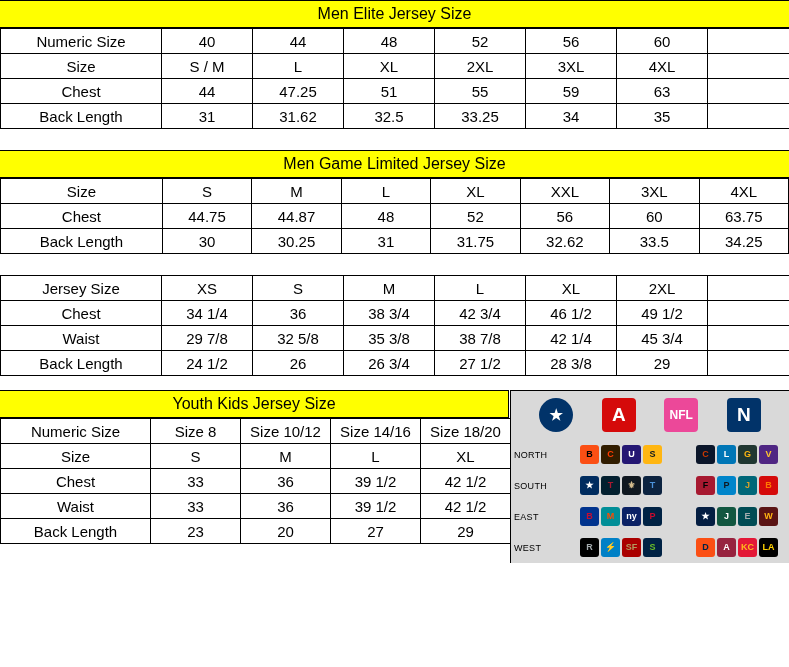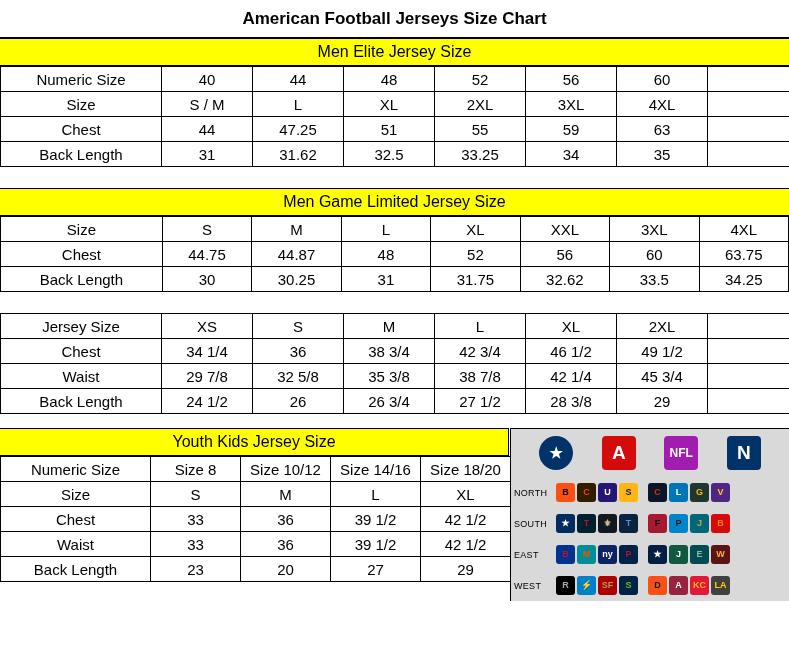--- a/index.html
+++ b/index.html
@@ -116,28 +116,29 @@
     color: #ffffff;
     border-radius: 4px;
   }
   .logo-nfl-star {
     background: #013369;
     border-radius: 50%;
     color: #fff;
     font-size: 15px;
   }
   .logo-afc { background: #d50a0a; }
-  .logo-nfl { background: #a21caf; font-size: 12px; }
+  .logo-nfl { background: #ec4899; font-size: 12px; }
   .logo-nfc { background: #013369; }
 
   .div-block {
     display: flex;
     align-items: center;
     height: 31px;
     padding-left: 3px;
+    gap: 24px;
   }
   .div-label {
     width: 42px;
     font-size: 9px;
     color: #000;
     letter-spacing: .3px;
   }
   .team-group {
     display: flex;
     align-items: center;
@@ -156,21 +157,20 @@
     color: #fff;
     overflow: hidden;
     line-height: 1;
   }
 </style>
 </head>
 <body>
 
 <div id="page">
 
-  <div class="title-bar">American Football Jerseys Size Chart</div>
 
   <div class="sec-head full">Men Elite Jersey Size</div>
   <table class="grid">
     <tbody>
         <tr>
       <td class="w-lbl lbl">Numeric Size</td>
       <td class="w-c">40</td>
       <td class="w-c">44</td>
       <td class="w-c">48</td>
       <td class="w-c">52</td>
@@ -401,20 +401,20 @@
             <div class="team-group afc">
               <div class="tlogo" style="background: rgb(0, 0, 0); color: rgb(165, 172, 175);">R</div>
               <div class="tlogo" style="background: rgb(0, 128, 198); color: rgb(255, 194, 14);">⚡</div>
               <div class="tlogo" style="background: rgb(170, 0, 0); color: rgb(179, 153, 93);">SF</div>
               <div class="tlogo" style="background: rgb(0, 34, 68); color: rgb(105, 190, 40);">S</div>
             </div>
             <div class="team-group nfc">
               <div class="tlogo" style="background: rgb(251, 79, 20); color: rgb(0, 34, 68);">D</div>
               <div class="tlogo" style="background: rgb(151, 35, 63); color: rgb(255, 255, 255);">A</div>
               <div class="tlogo" style="background: rgb(227, 24, 55); color: rgb(255, 184, 28);">KC</div>
-              <div class="tlogo" style="background: #404040; color: rgb(255, 209, 0);">LA</div>
+              <div class="tlogo" style="background: #000000; color: rgb(255, 209, 0);">LA</div>
             </div>
           </div>
         </div>
     </div>
 
   </div>
 </div>
 
 </body></html>

